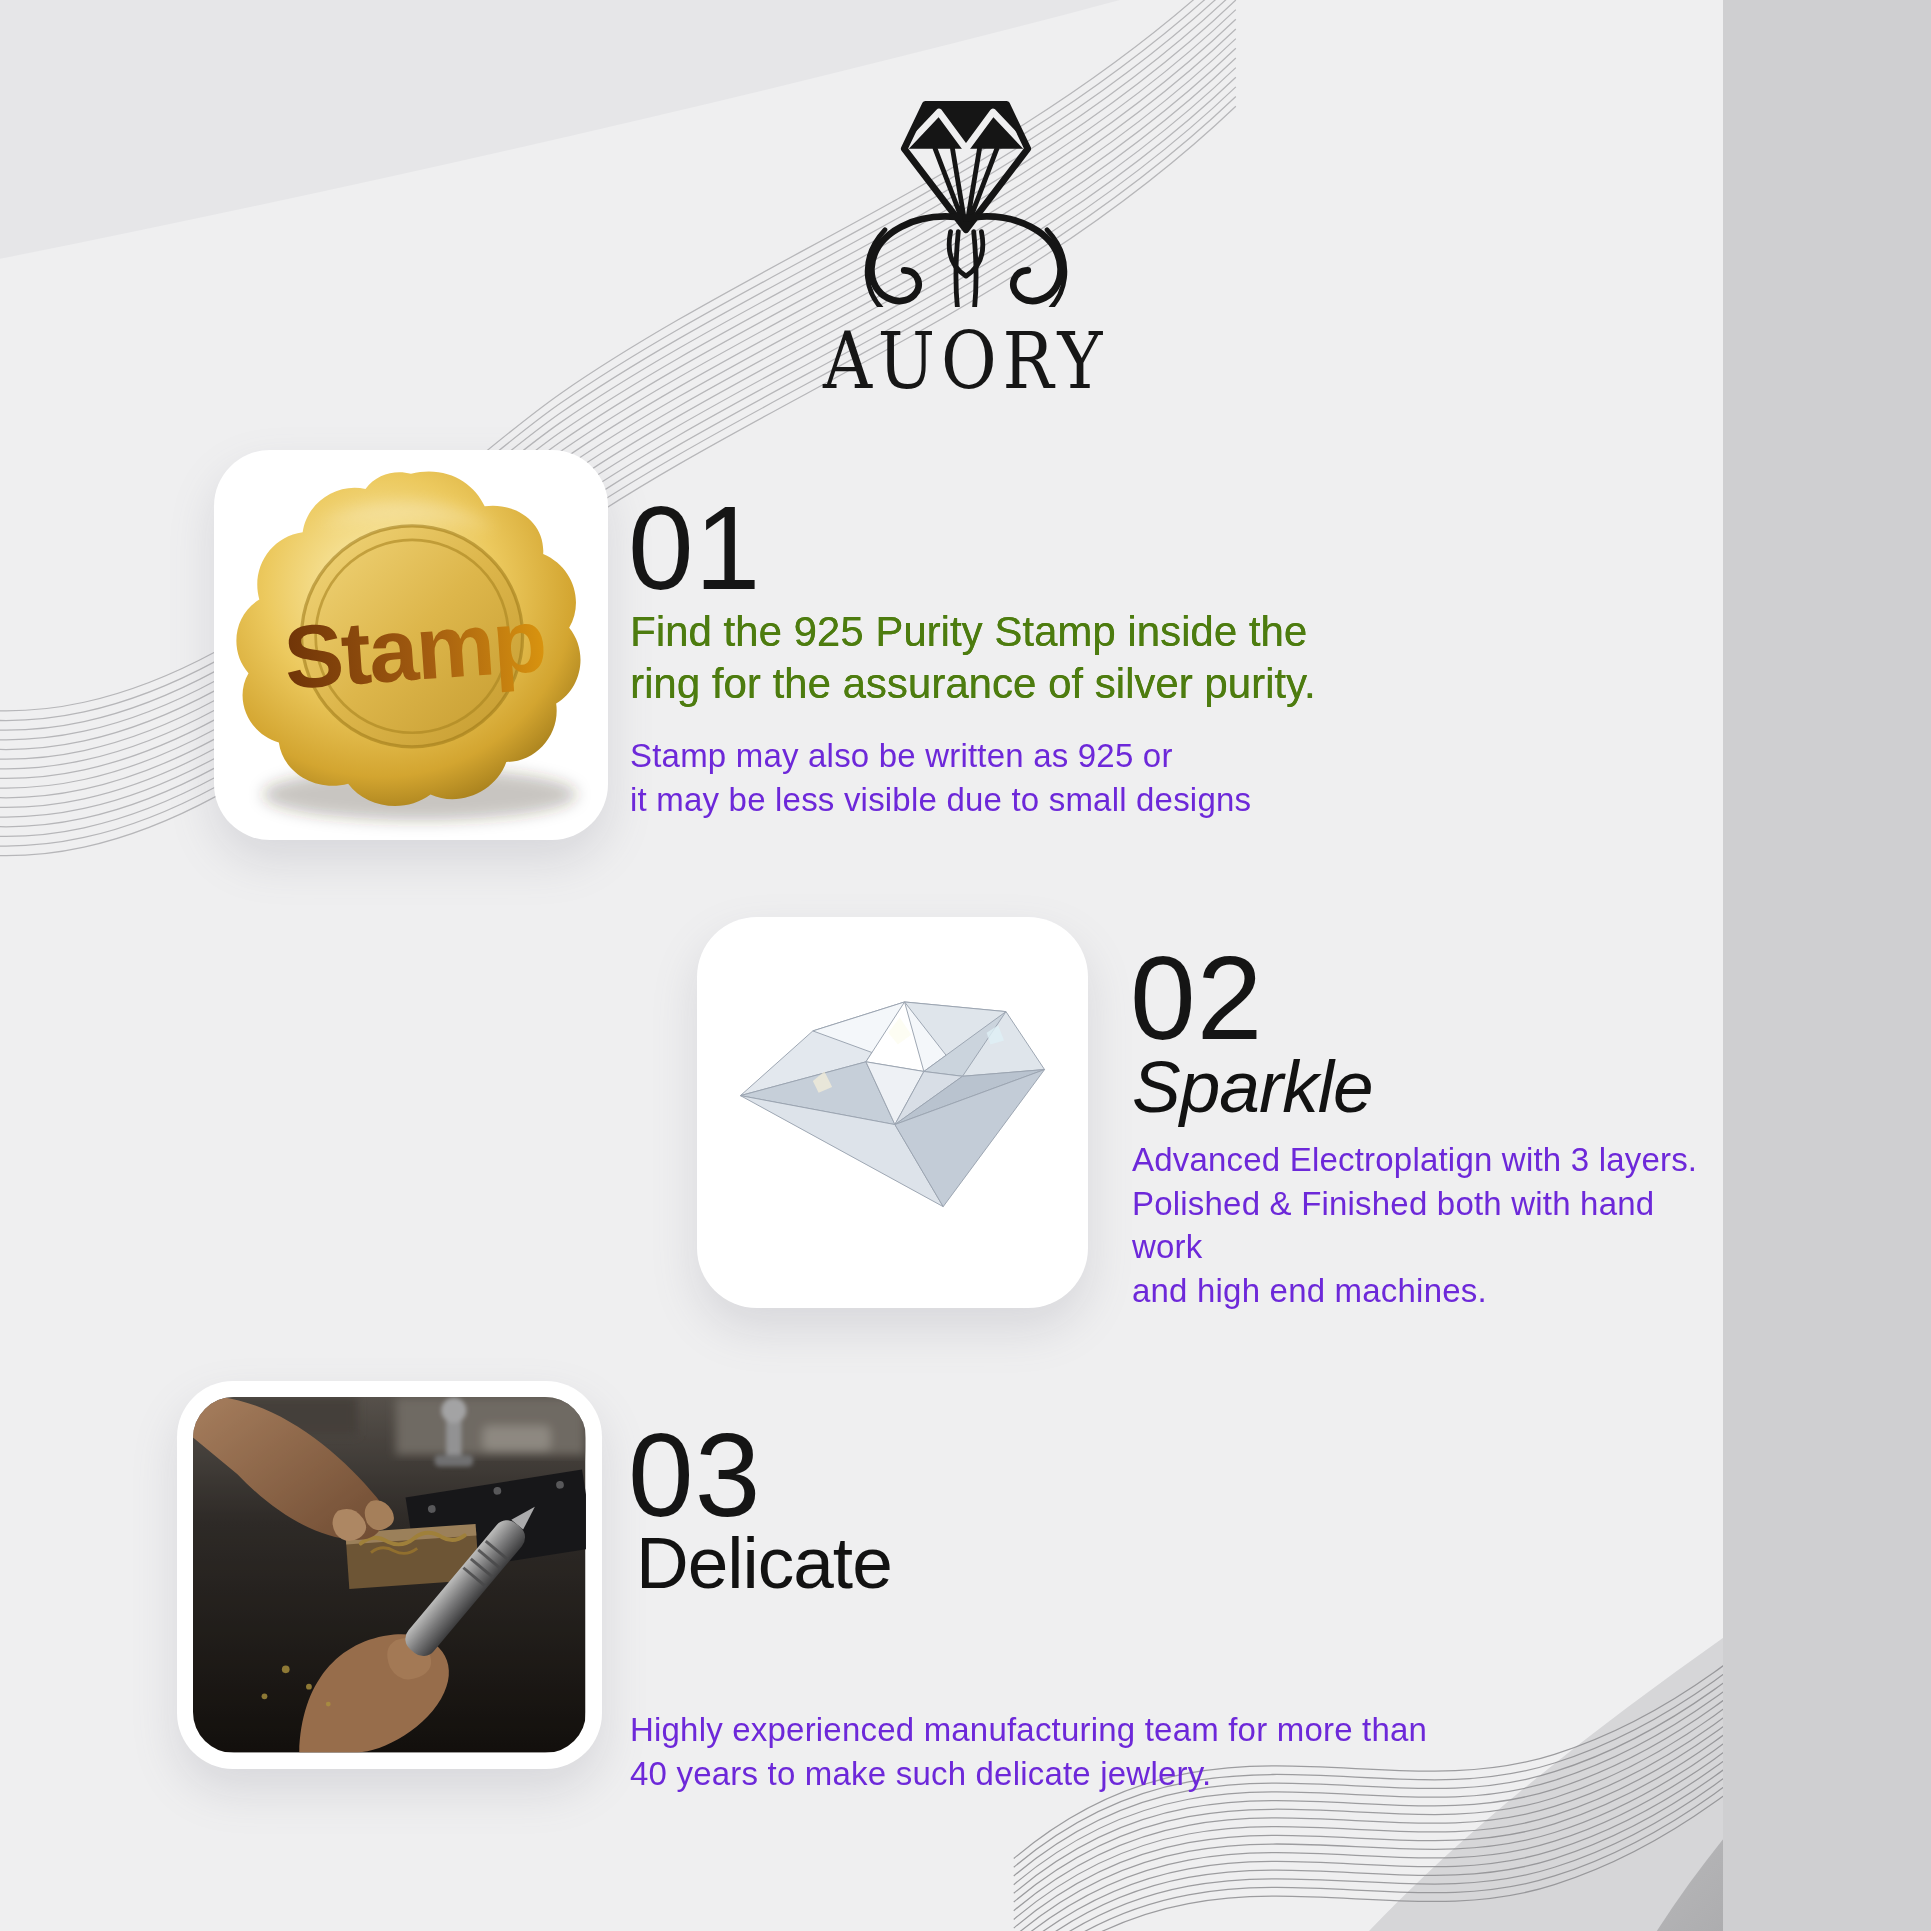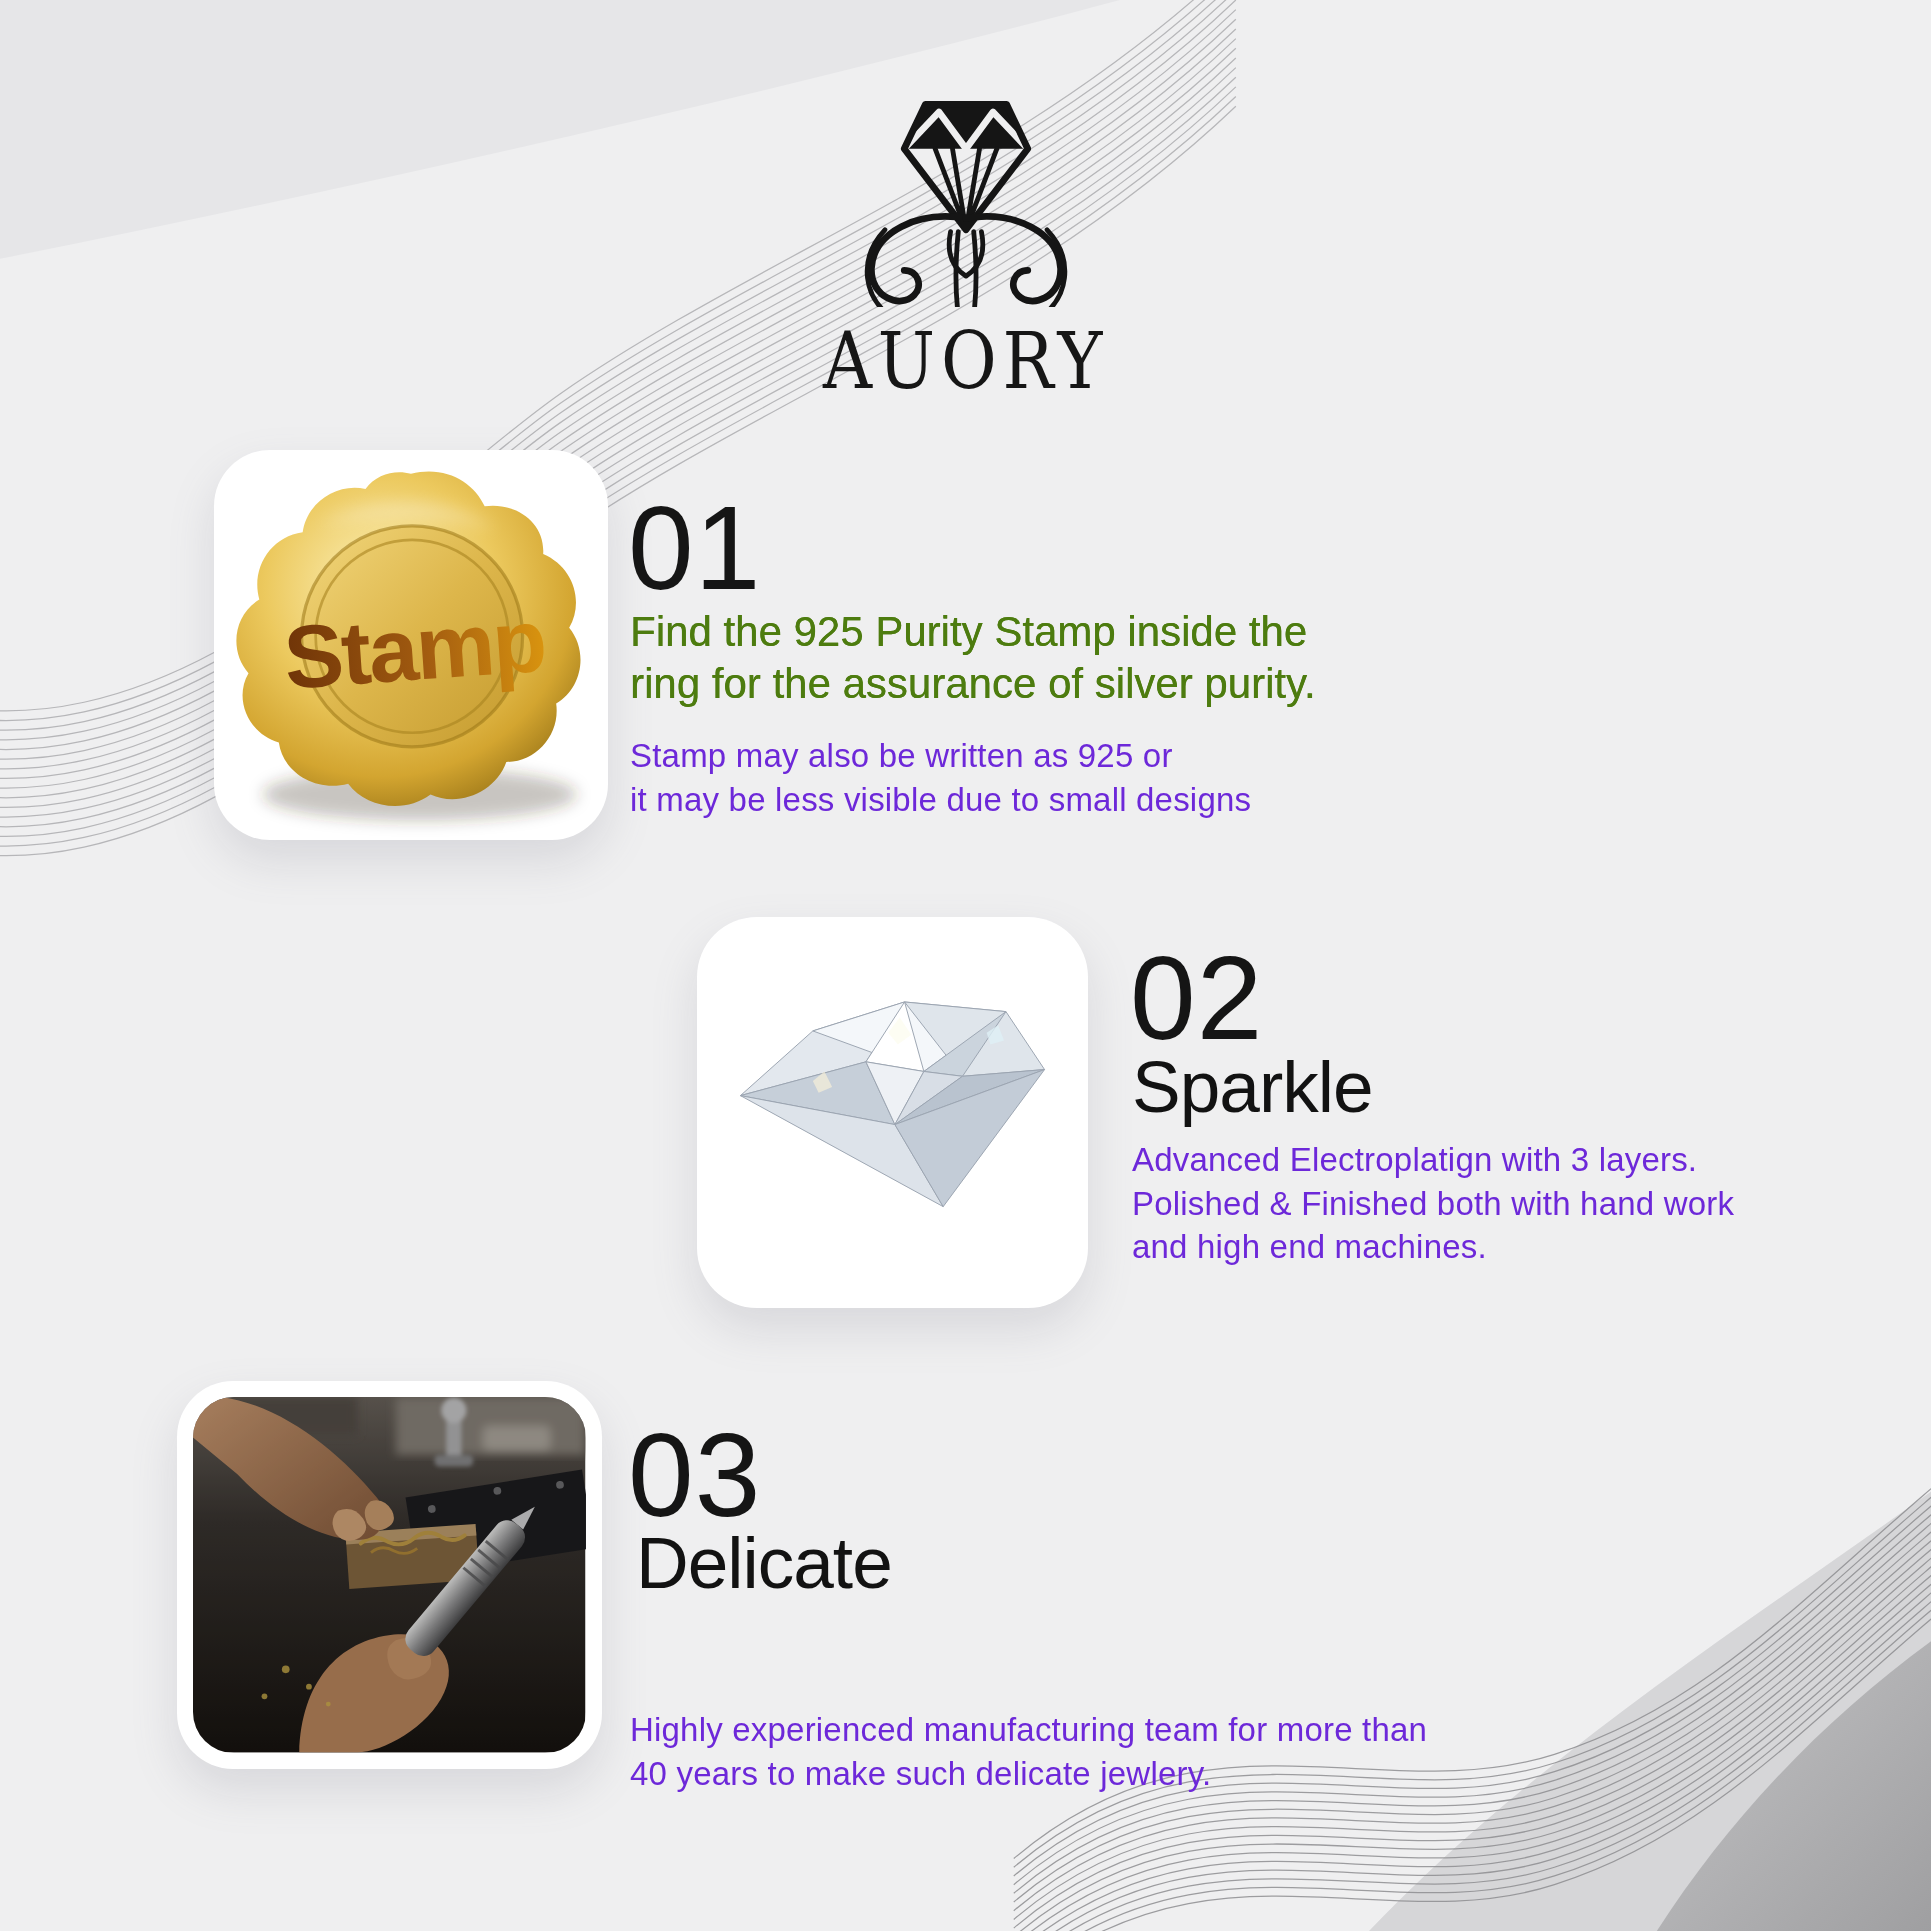--- a/index.html
+++ b/index.html
@@ -1,17 +1,17 @@
 <!DOCTYPE html>
 <html><head>
 <meta charset="utf-8">
 <style>
   html,body{margin:0;padding:0;background:#cfcfd1;}
   .canvas{
-    position:relative;width:1931px;height:1931px;overflow:hidden;
+    position:relative;width:1723px;height:1931px;overflow:hidden;
     background:#e6e6e8;
     font-family:"Liberation Sans", sans-serif;
     color:#131313;
   }
   .bg-decor{position:absolute;inset:0;width:1931px;height:1931px;display:block;}
   
   .logo-icon{position:absolute;left:850px;top:85px;width:232px;height:222px;}
   .brand-name{
     position:absolute;left:676px;top:315px;width:579px;
     text-align:center;font-family:"DejaVu Serif", serif;
@@ -35,21 +35,21 @@
   .n3{left:628px;top:1408px;}
   .headline{
     position:absolute;left:630px;top:606px;width:792px;
     font-size:42px;line-height:1.24;color:#4d7c0f;
     text-shadow:0.3px 0 0 currentColor;
   }
   .section-title{
     position:absolute;font-size:73px;line-height:1;font-weight:400;
     color:#121212;letter-spacing:-1px;
   }
-  .t2{left:1132px;top:1050px;}
+  .t2{left:1132px;top:1050px;font-style:italic;}
   .t3{left:636px;top:1526px;}
   .body-text{
     position:absolute;font-size:33px;line-height:1.32;color:#6d28d9;
     letter-spacing:0.2px;
   }
   .b1{left:630px;top:734px;}
   .b2{left:1132px;top:1138px;}
   .b3{left:630px;top:1708px;}
 </style>
 </head>

